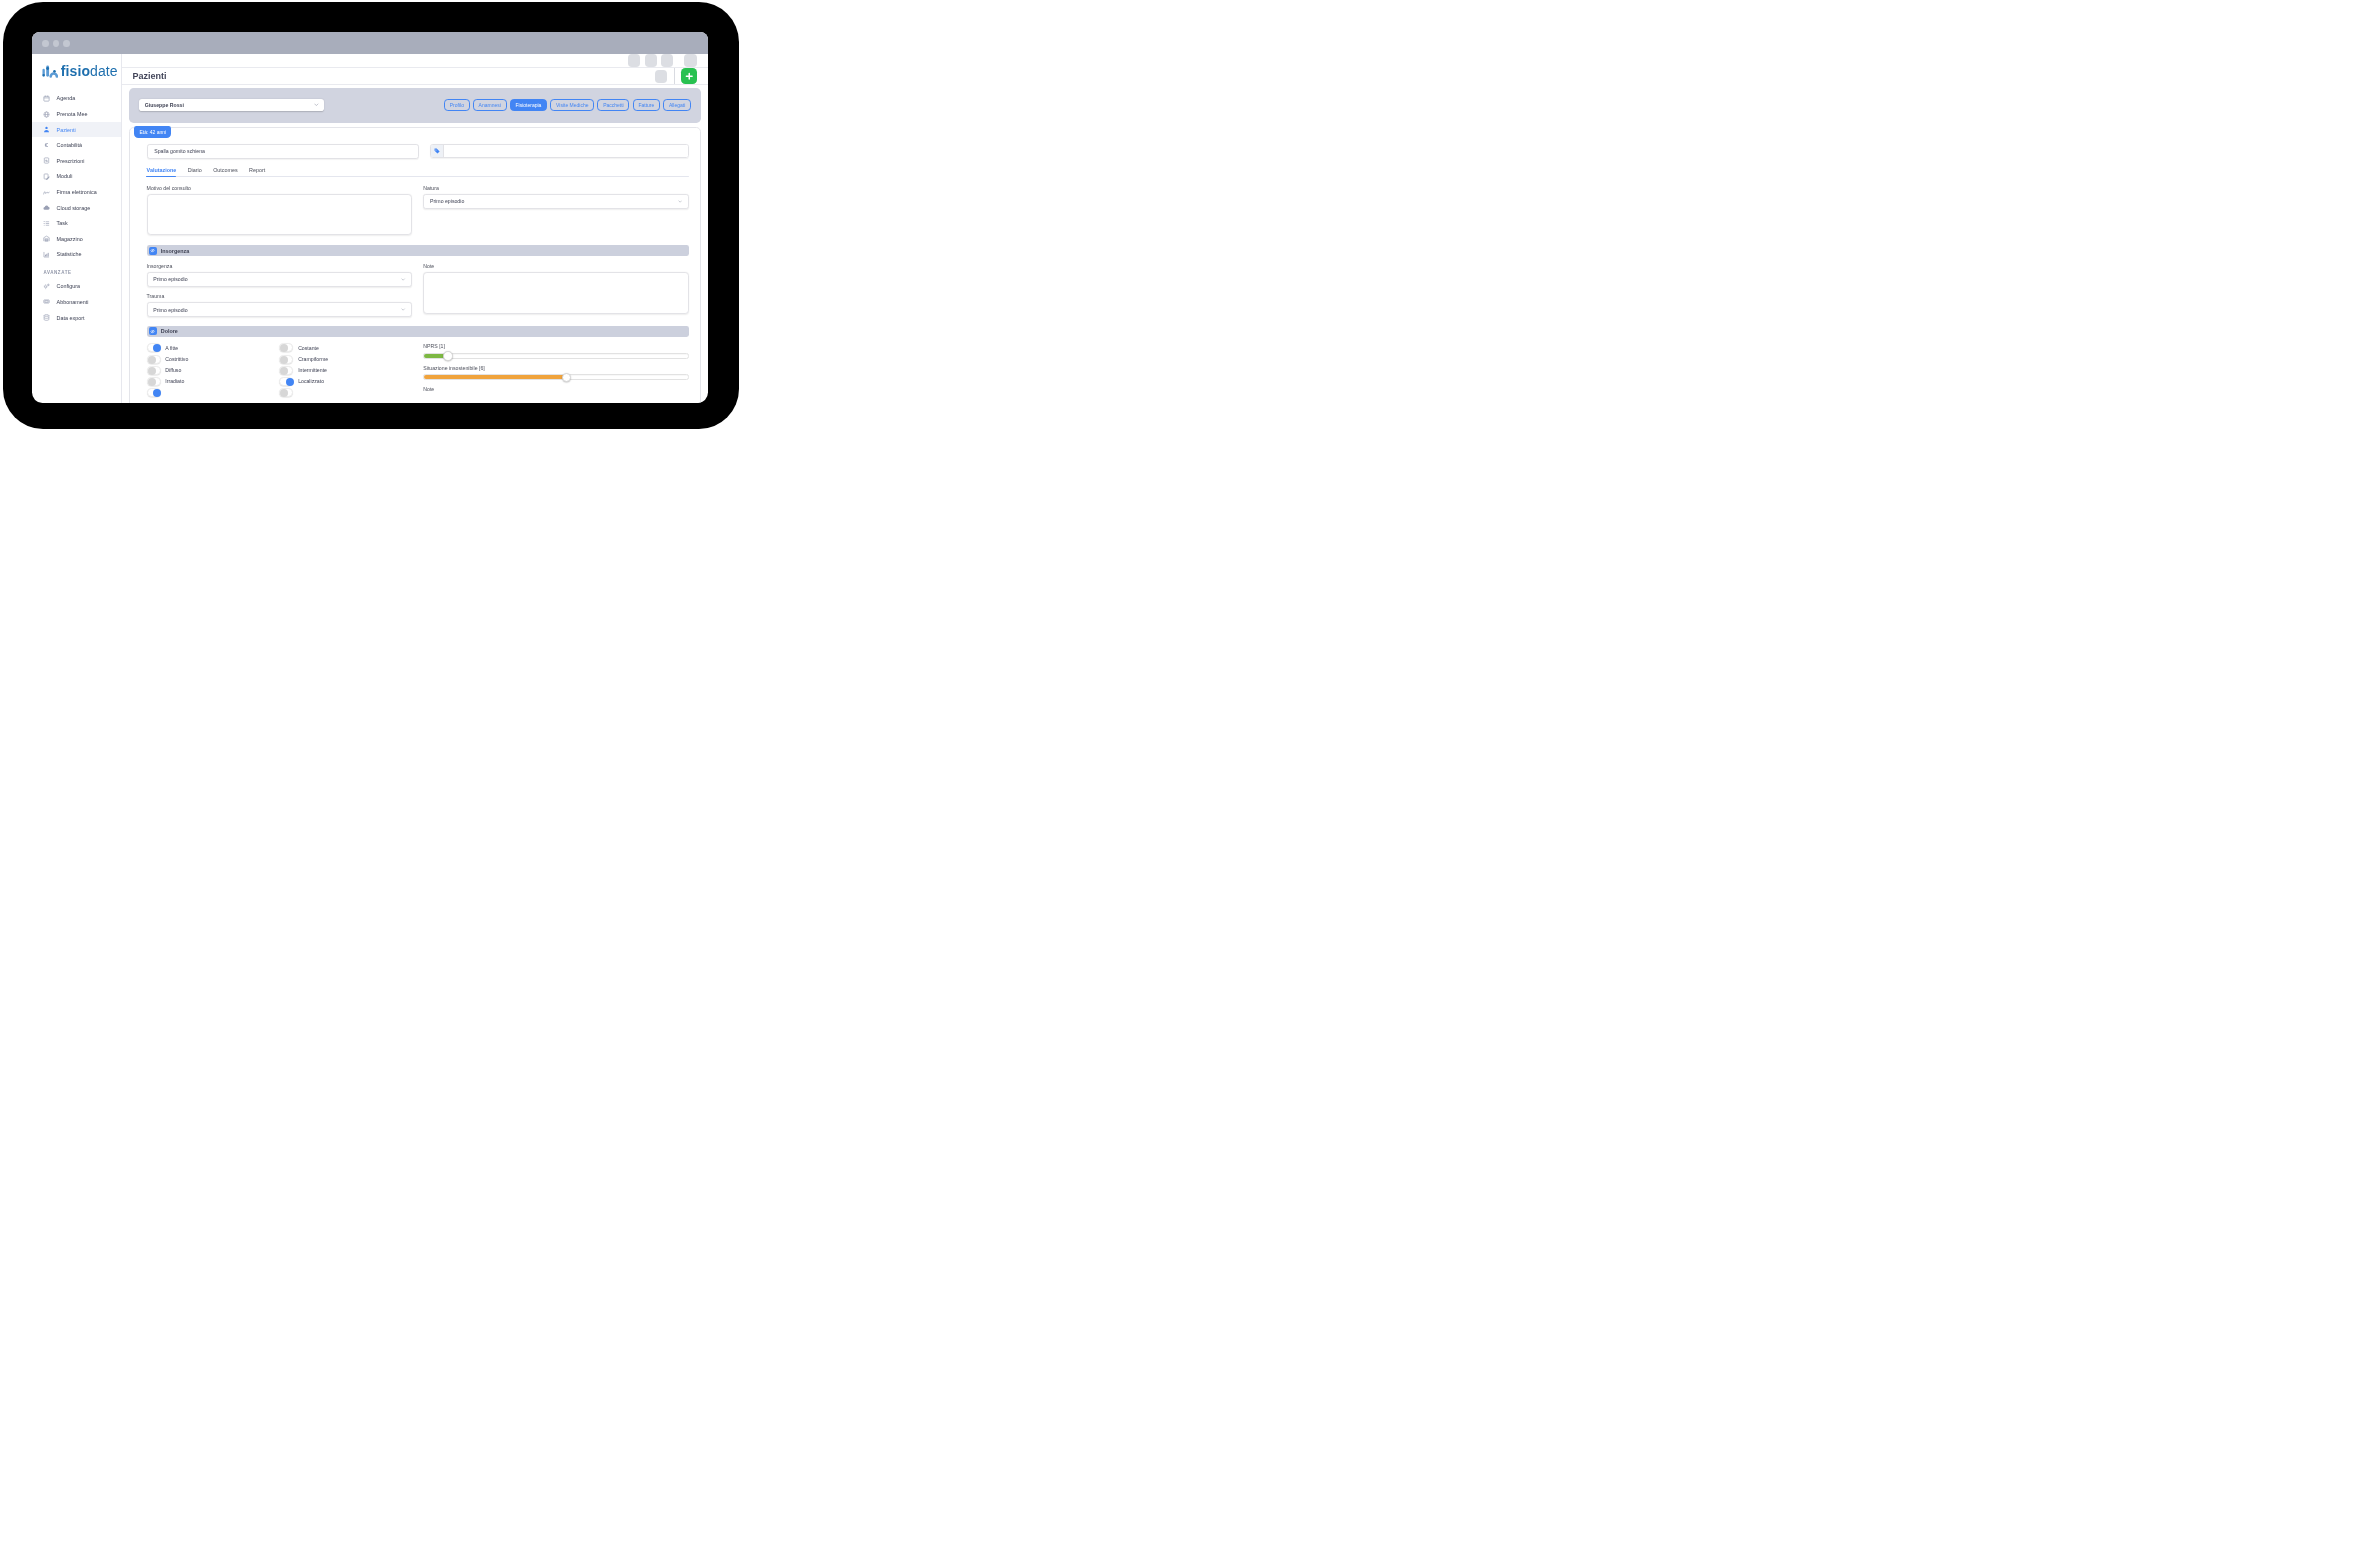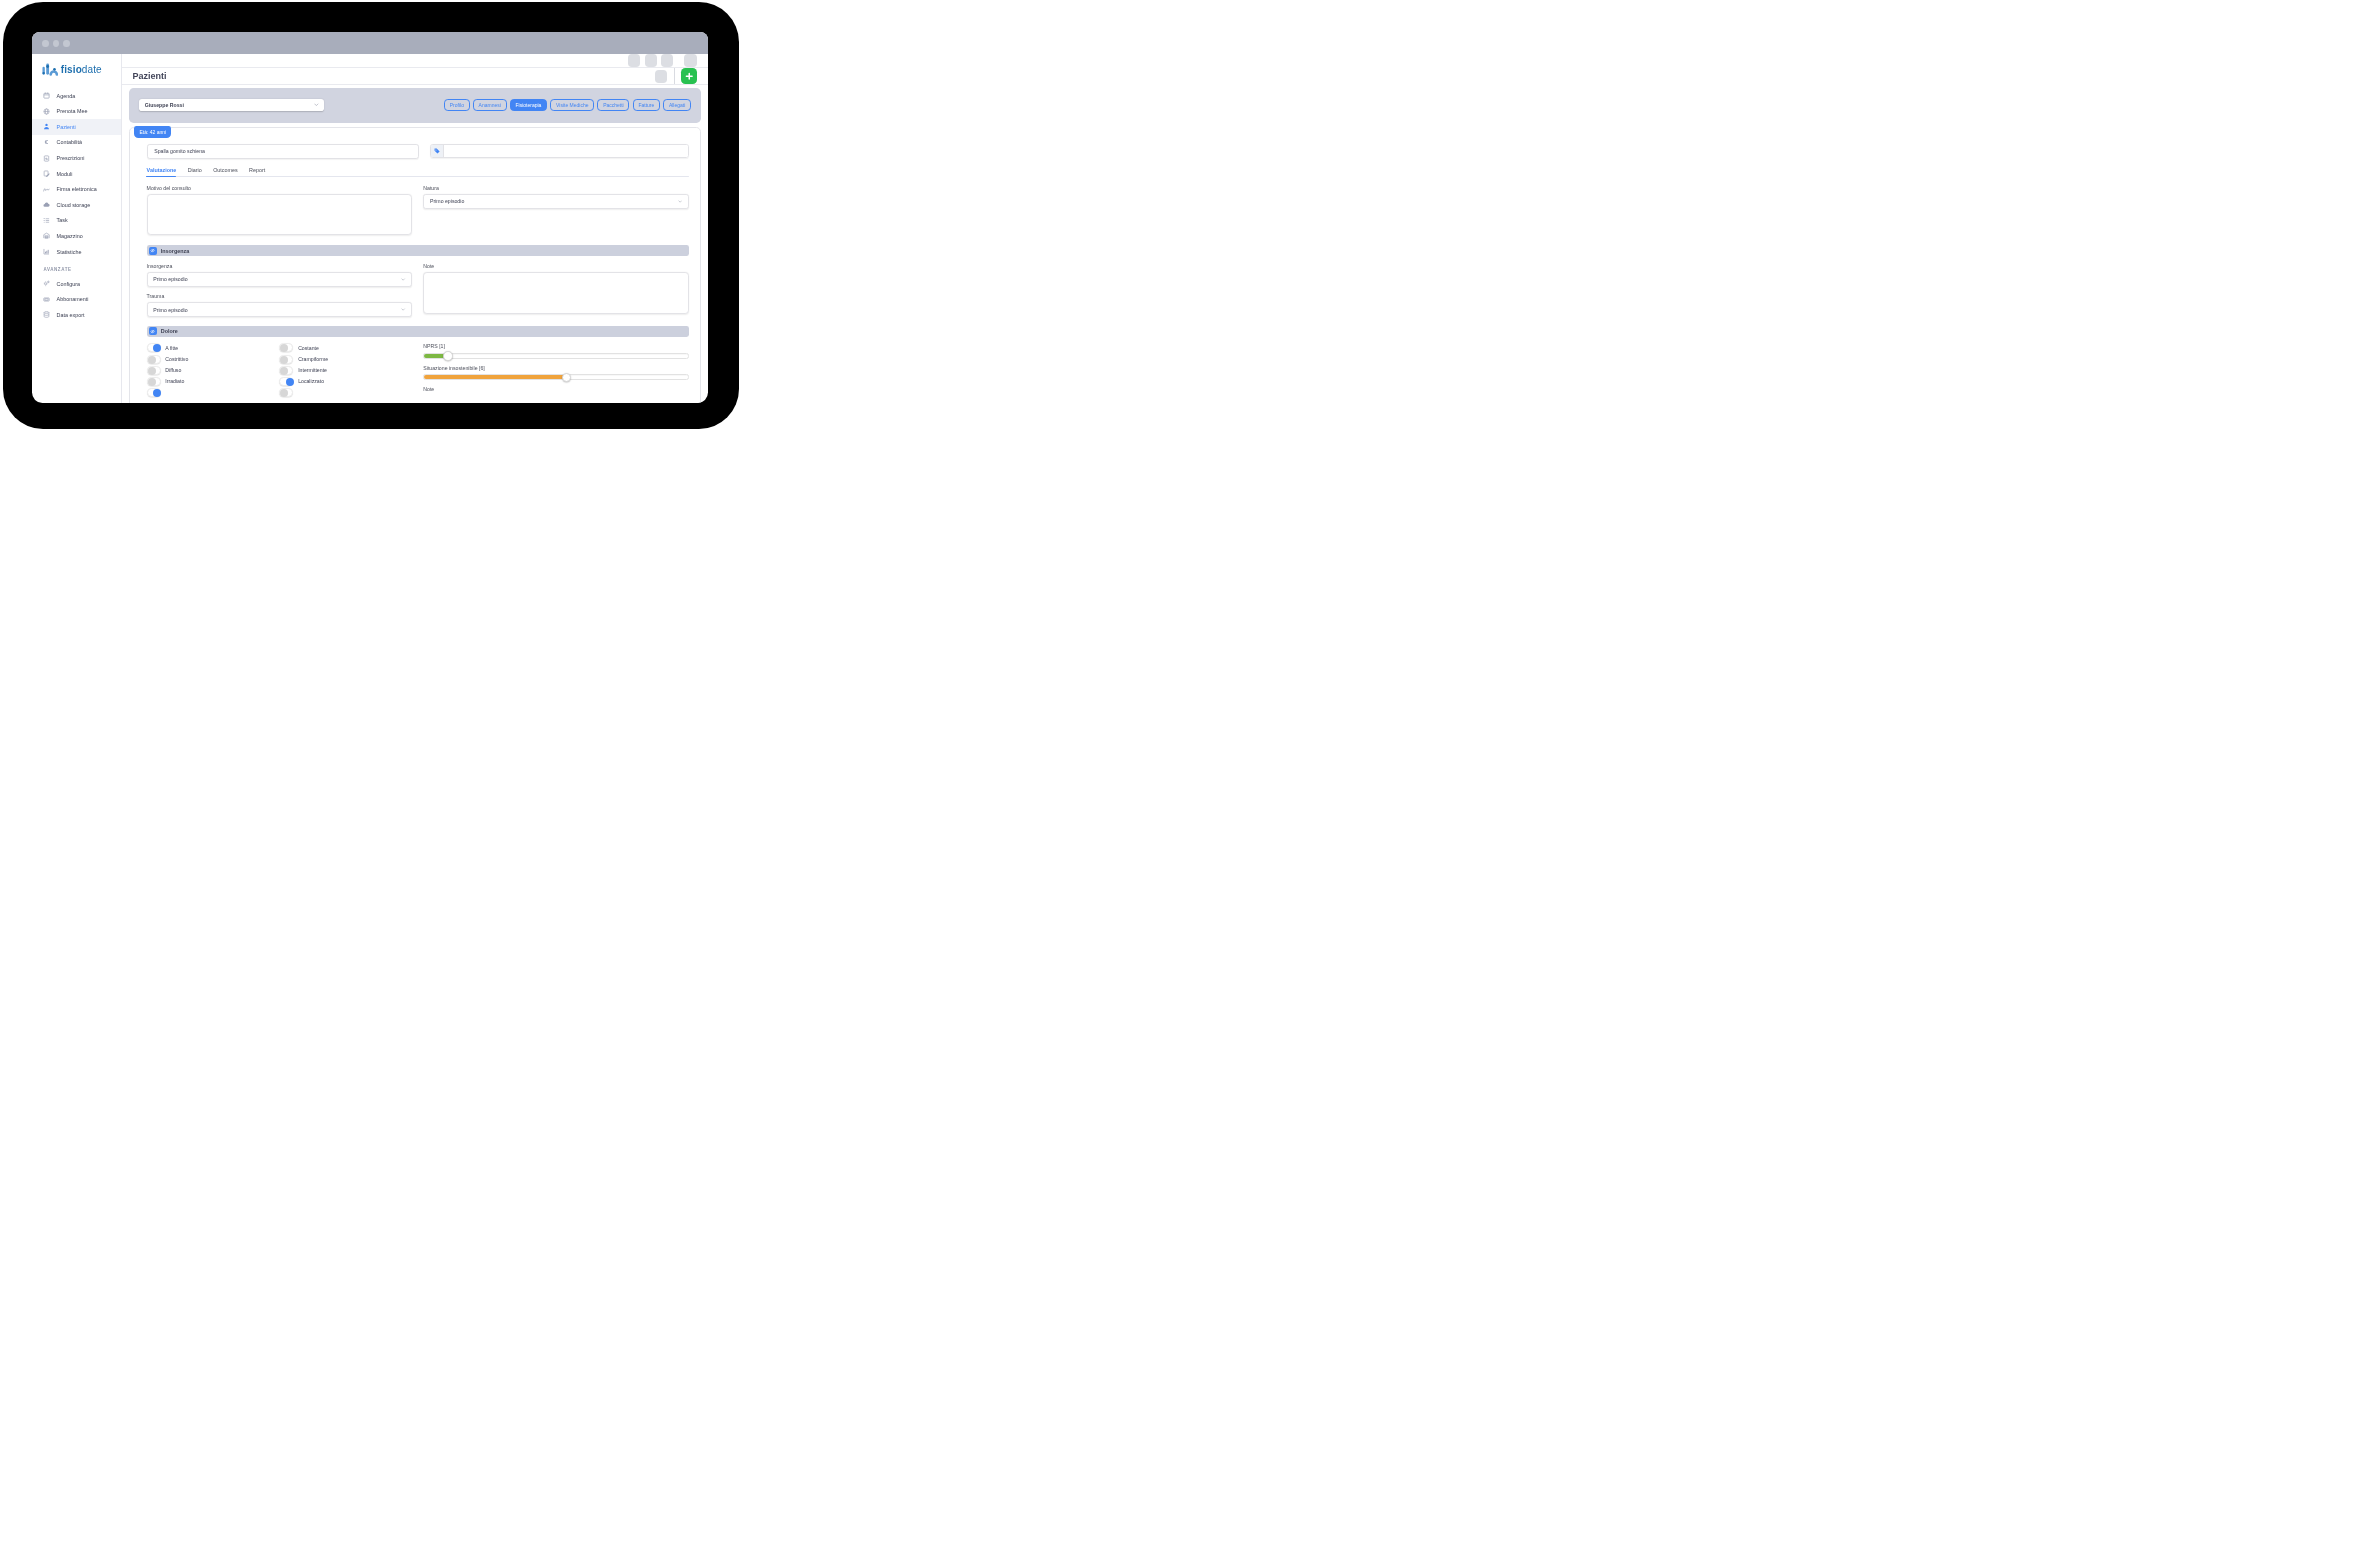--- a/index.html
+++ b/index.html
@@ -7,21 +7,21 @@
   .stage{position:absolute;inset:0;background:#fff;}
   .device-frame{position:absolute;left:2.8px;right:2.8px;top:1.9px;bottom:5.7px;background:#000;border-radius:40px;}
   .app-window{position:absolute;left:32px;top:32px;width:676px;height:371px;background:#fff;border-radius:7.6px 7.6px 10.4px 10.4px;overflow:hidden;}
   
   .titlebar{height:22px;background:#a8adbb;display:flex;align-items:center;padding-left:10.4px;gap:4.3px;}
   .dot{width:6.2px;height:7px;border-radius:50%;background:#c3c7d1;}
   .window-body{display:flex;height:350px;}
   
   .sidebar{width:90px;min-width:90px;border-right:0.5px solid #e7e8ee;padding-top:4.7px;box-sizing:border-box;}
   .logo{display:flex;align-items:center;gap:3.3px;padding:4.7px 0 4.7px 9.5px;}
-  .logo-text{font-size:10px;color:#1e6fae;letter-spacing:0.1px;}
+  .logo-text{font-size:14px;color:#1e6fae;letter-spacing:0.1px;}
   .logo-text b{font-weight:700;}
   .logo-text span{font-weight:400;}
   .menu{margin-top:6.6px;}
   .s-item{height:15.6px;display:flex;align-items:center;padding-left:11.4px;gap:6.2px;font-size:5.4px;color:#3c4053;cursor:pointer;}
   .s-item .s-icon{width:7px;height:7px;color:#9aa0b4;display:flex;align-items:center;}
   .s-item.active{background:#f0f2f7;color:#4285f4;}
   .s-item.active .s-icon{color:#4285f4;}
   .adv-label{margin:7.6px 0 3.8px 11.4px;font-size:4.5px;letter-spacing:0.6px;color:#9096a8;font-weight:600;}
   
   .main{flex:1;display:flex;flex-direction:column;min-width:0;}

